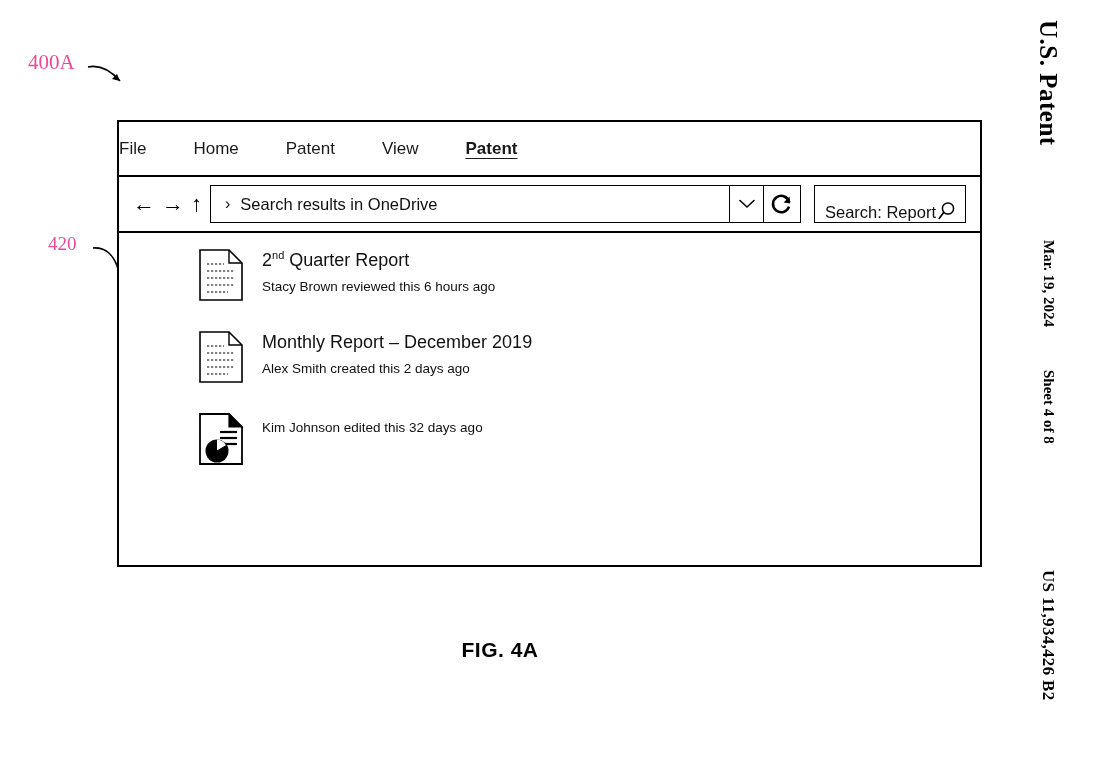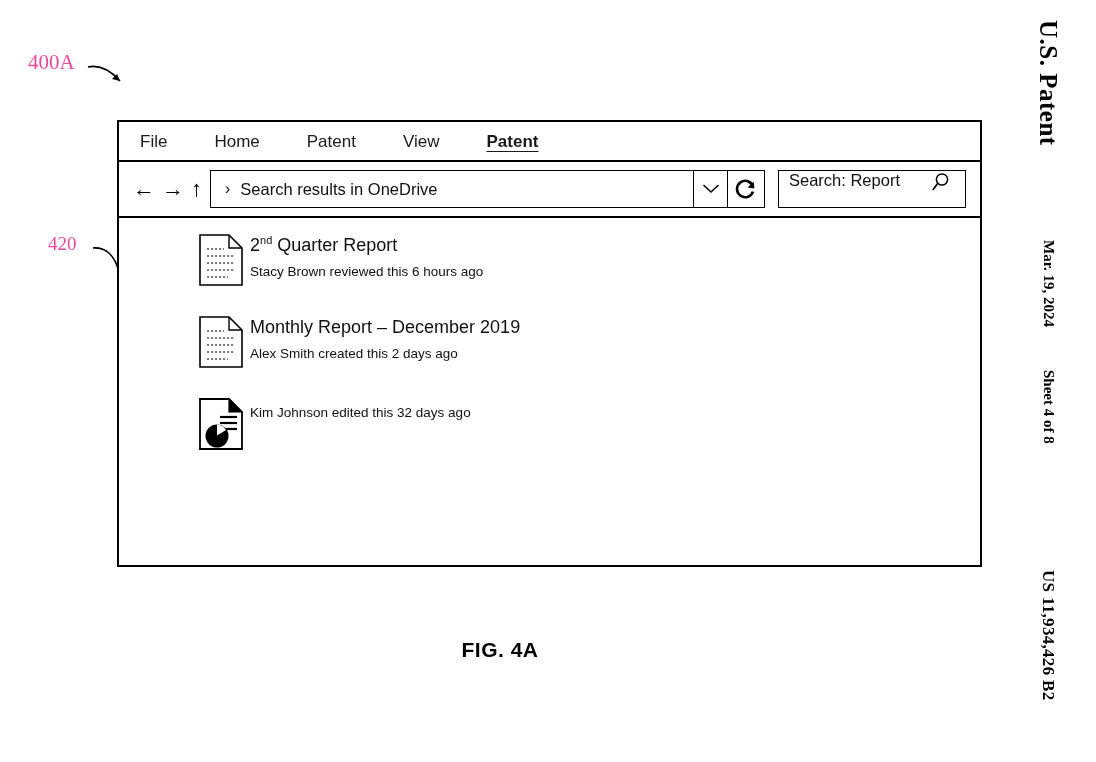--- a/index.html
+++ b/index.html
@@ -73,25 +73,24 @@
     top: 120px;
     width: 865px;
     height: 447px;
     border: 2px solid #000;
     background: #fff;
     box-sizing: border-box;
   }
 
   
   .menubar {
-    height: 40px;
+    height: 55px;
     border-bottom: 2px solid #000;
     display: flex;
     align-items: center;
-    padding-left: 21px;
     box-sizing: border-box;
   }
   .menu-item {
     font-size: 17px;
     color: #1a1a1a;
     margin-right: 47px;
     white-space: nowrap;
     line-height: 1;
   }
   .menu-item.active {
@@ -154,26 +153,26 @@
     width: 37px;
     display: flex;
     align-items: center;
     justify-content: center;
     border-left: 1.5px solid #000;
     height: 100%;
     box-sizing: border-box;
   }
 
   .searchbox {
-    width: 188px;
+    width: 152px;
     height: 38px;
     margin-left: 13px;
     border: 1.5px solid #000;
     display: flex;
-    align-items: flex-start;
+    align-items: flex-end;
     box-sizing: border-box;
     background: #fff;
   }
   .search-text {
     flex: 1;
     font-size: 16.5px;
     padding-left: 10px;
     color: #111;
     white-space: nowrap;
   }
@@ -195,21 +194,21 @@
     padding-left: 79px;
     margin-bottom: 27px;
   }
   .result-icon {
     width: 46px;
     height: 54px;
     flex: none;
     margin-top: 1px;
   }
   .result-texts {
-    margin-left: 6px;
+    margin-left: 18px;
     padding-top: 2px;
   }
   .result-title {
     font-size: 18px;
     color: #111;
     line-height: 1.25;
     white-space: nowrap;
   }
   .result-title sup {
     font-size: 11px;

